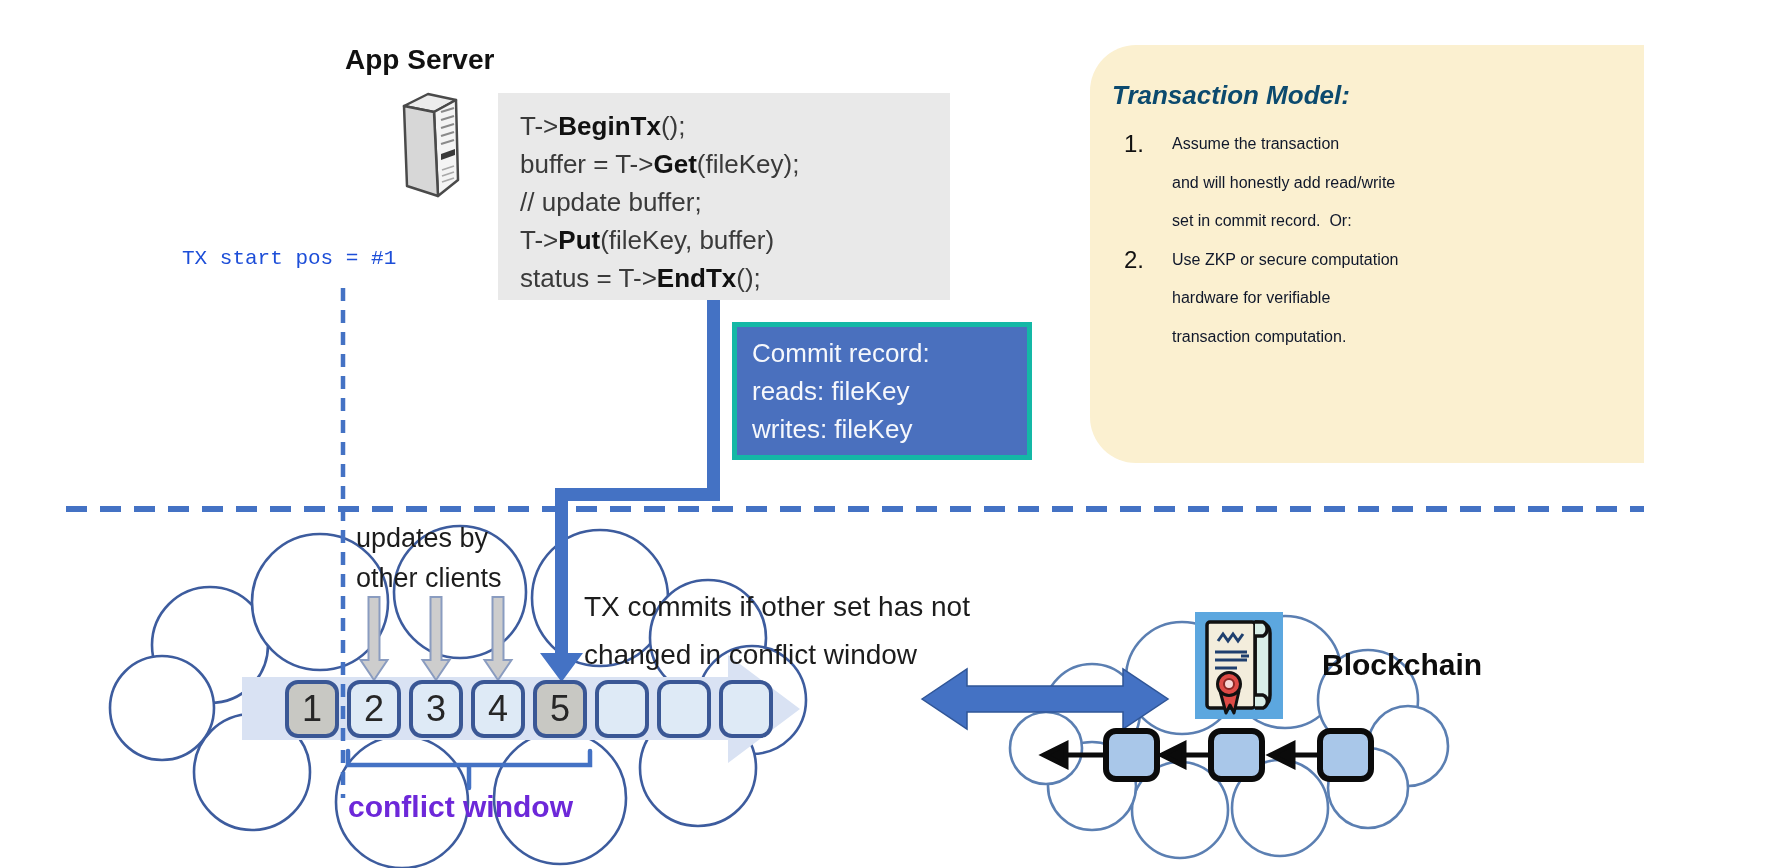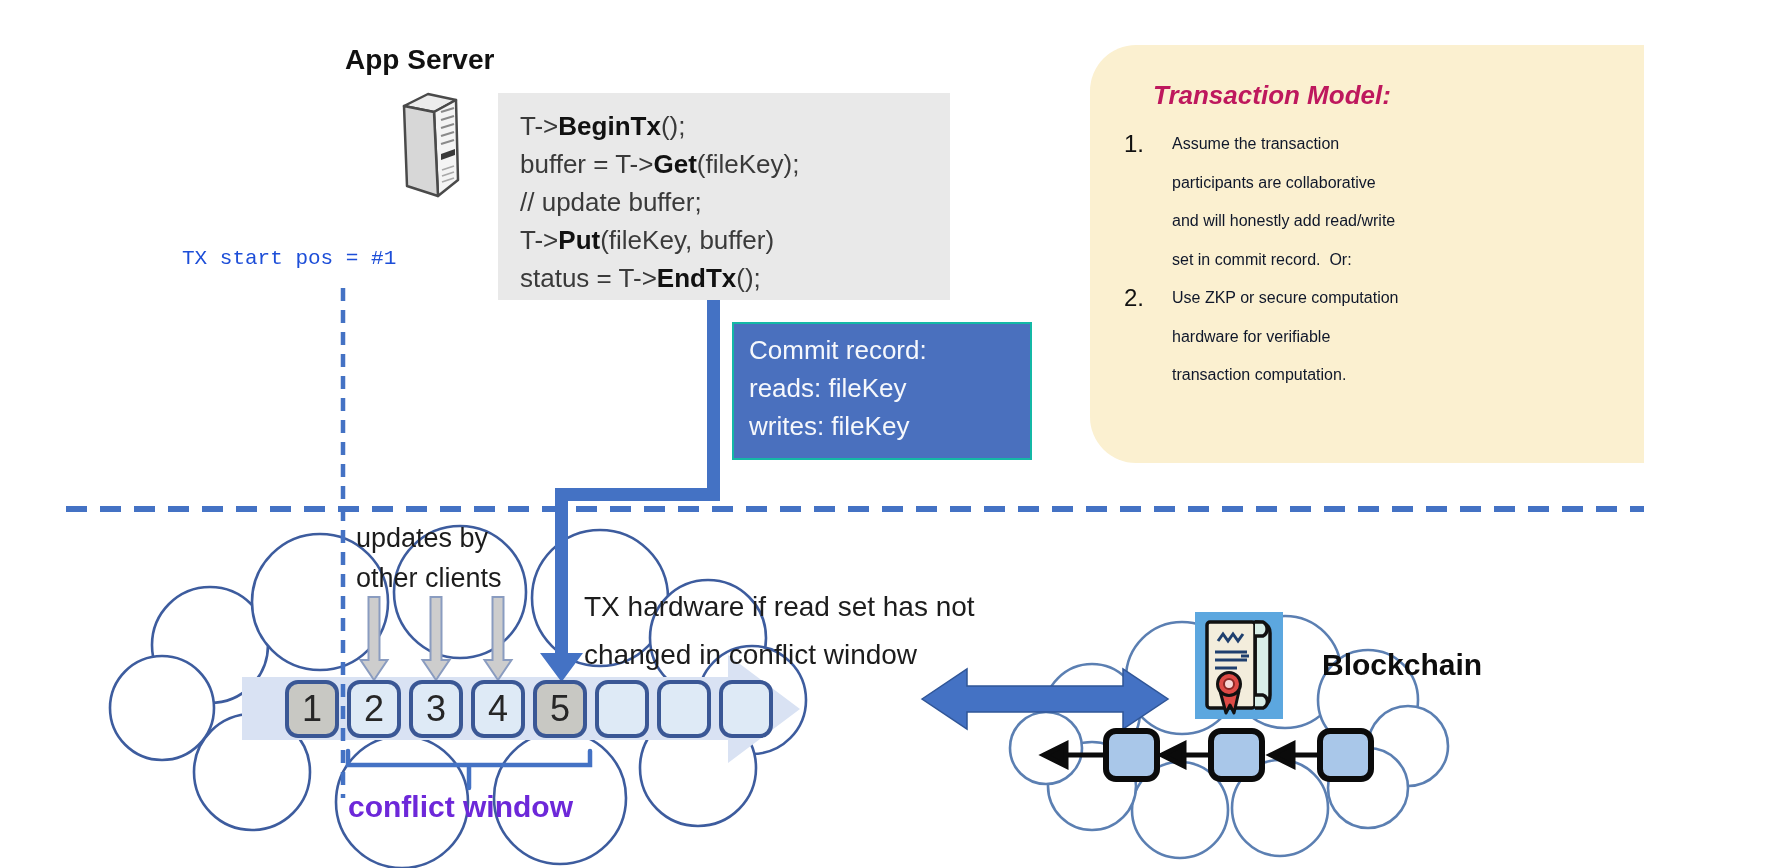--- a/index.html
+++ b/index.html
@@ -13,25 +13,25 @@
   .server-icon-box{left:394px;top:88px;width:70px;height:115px;}
 
   .code-box{left:498px;top:93px;width:452px;height:207px;background:#e9e9e9;
             padding:14px 0 0 22px;box-sizing:border-box;}
   .code-line{font-size:26px;line-height:38px;color:#3a3a3a;white-space:pre;}
   .code-line b{color:#111;text-align:center;}
 
   .tx-start-label{left:182px;top:247px;font-size:21px;color:#1d4ed8;font-family:Liberation Mono, monospace;}
 
   .commit-box{left:732px;top:322px;width:300px;height:138px;background:#4a70be;
-              border:2px solid #14b8a6;box-sizing:border-box;padding:7px 0 0 15px;}
+              border:5px solid #14b8a6;box-sizing:border-box;padding:7px 0 0 15px;}
   .commit-line{font-size:26px;line-height:38px;color:#f6f8fc;}
 
   .model-box{left:1090px;top:45px;width:613px;height:418px;background:#fbf0d0;border-radius:46px;}
-  .model-title{left:1112px;top:80px;font-size:26px;font-weight:bold;font-style:italic;color:#be185d;margin-left:41px;}
+  .model-title{left:1112px;top:80px;font-size:26px;font-weight:bold;font-style:italic;color:#0c4a6e;}
   .model-list{left:1124px;top:125px;width:540px;}
   .model-item{display:flex;}
   .model-num{width:48px;font-size:24px;line-height:38.5px;color:#111;flex:none;}
   .model-lines{font-size:16px;line-height:38.5px;color:#0f172a;}
   .model-lines div{white-space:pre-wrap;}
 
   .updates-label{left:356px;top:518px;font-size:27px;line-height:40px;color:#1c1c1c;}
   .commit-note{left:584px;top:583px;font-size:28px;line-height:48px;color:#1c1c1c;}
   .conflict-label{left:348px;top:790px;font-size:30px;font-weight:bold;color:#6d28d9;}
   .blockchain-label{left:1307px;top:648px;font-size:30px;font-weight:bold;color:#0d0d0d;margin-left:15px;}
@@ -148,42 +148,41 @@
     <div class="commit-line">writes: fileKey</div>
   </div>
 
   <div class="abs z2 model-box"></div>
   <div class="abs z2 model-title">Transaction Model:</div>
   <div class="abs z2 model-list">
     <div class="model-item">
       <div class="model-num">1.</div>
       <div class="model-lines">
         <div>Assume the transaction</div>
-        <div>participants are collaborative</div>
         <div>and will honestly add read/write</div>
         <div>set in commit record.  Or:</div>
       </div>
     </div>
     <div class="model-item">
       <div class="model-num">2.</div>
       <div class="model-lines">
         <div>Use ZKP or secure computation</div>
         <div>hardware for verifiable</div>
         <div>transaction computation.</div>
       </div>
     </div>
   </div>
 
   <div class="abs z2 updates-label">
     <div>updates by</div>
     <div>other clients</div>
   </div>
 
   <div class="abs z2 commit-note">
-    <div>TX hardware if read set has not</div>
+    <div>TX commits if other set has not</div>
     <div>changed in conflict window</div>
   </div>
 
   <div class="abs z2 conflict-label">conflict window</div>
 
   <div class="tblock gray" style="left:285px">1</div>
   <div class="tblock" style="left:347px">2</div>
   <div class="tblock" style="left:409px">3</div>
   <div class="tblock" style="left:471px">4</div>
   <div class="tblock gray" style="left:533px">5</div>

